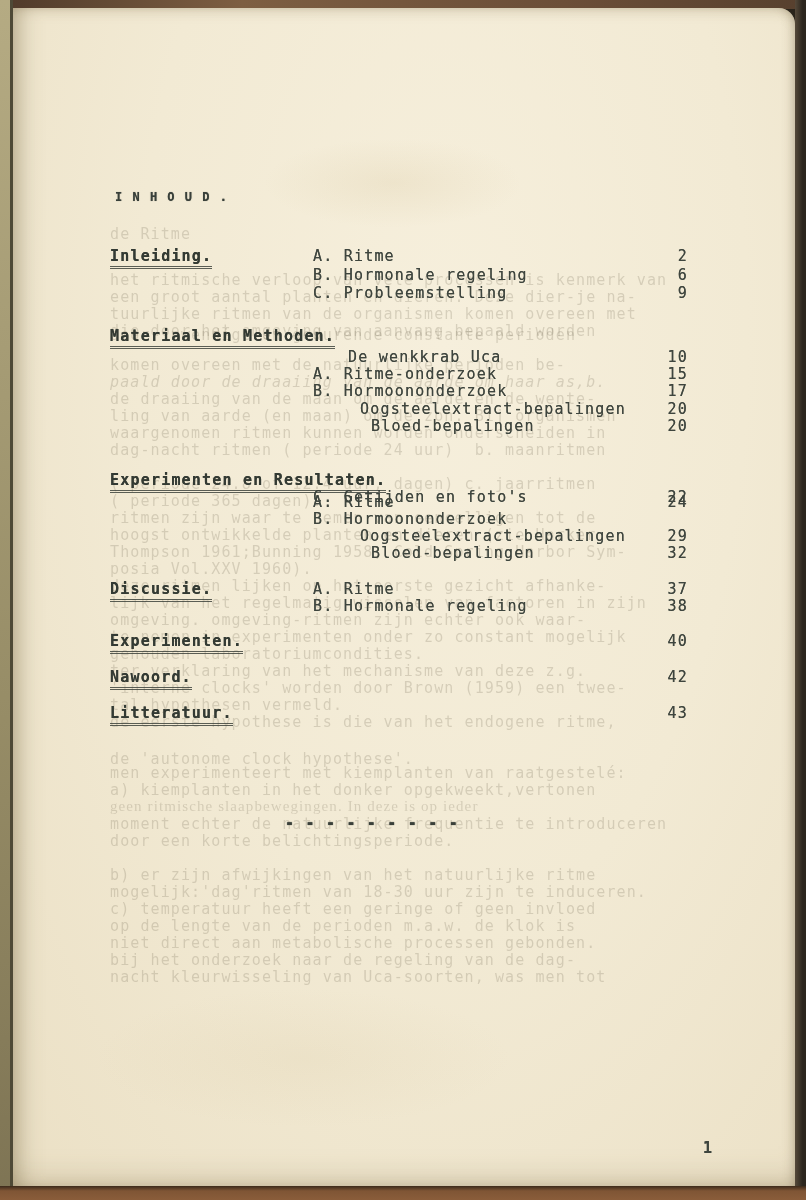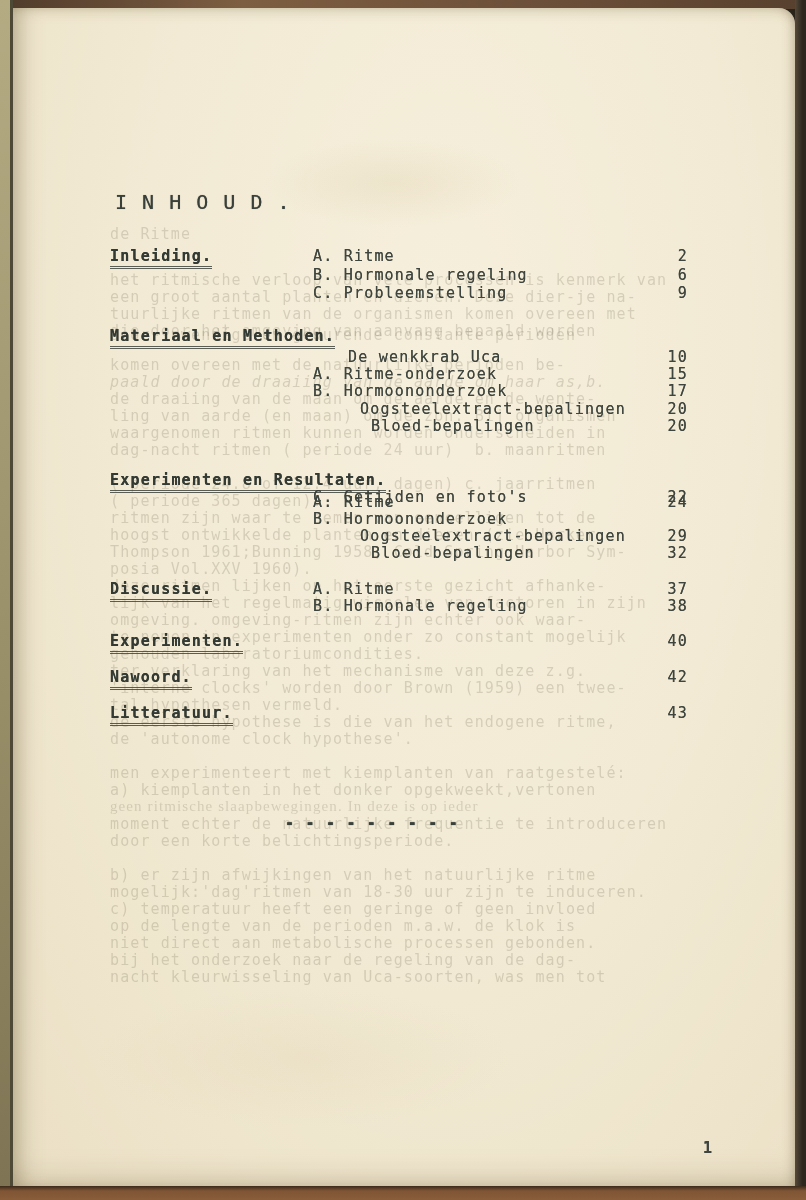--- a/index.html
+++ b/index.html
@@ -37,21 +37,21 @@
       inset -7px 0 12px -7px rgba(90,75,50,.4),
       inset 0 -24px 34px -24px rgba(120,100,60,.4),
       inset 0 10px 16px -12px rgba(120,100,60,.35);
   }
   .stain1{position:absolute;left:250px;top:130px;width:260px;height:90px;border-radius:50%;
     background:radial-gradient(ellipse,rgba(205,185,140,.18),rgba(205,185,140,0) 70%);}
   .stain2{position:absolute;left:80px;top:980px;width:420px;height:140px;border-radius:50%;
     background:radial-gradient(ellipse,rgba(210,192,150,.14),rgba(210,192,150,0) 70%);}
   .title{
     position:absolute;left:102px;top:182px;
-    font-size:20px;font-weight:normal;letter-spacing:1.5px;white-space:pre;
+    font-size:12px;font-weight:bold;letter-spacing:1.5px;white-space:pre;
     color:#39403a;text-shadow:0 0 .7px rgba(57,64,58,.85);
   }
   .toc-row{position:absolute;left:0;width:100%;height:17px;}
   .toc-heading{
     position:absolute;font-size:15px;font-weight:bold;letter-spacing:1.2px;white-space:pre;
     color:#333a33;text-shadow:0 0 .6px rgba(51,58,51,.85);
     border-bottom:3px double rgba(51,58,51,.8);padding-bottom:1px;
   }
   .toc-item{
     position:absolute;font-size:15px;letter-spacing:1.2px;white-space:pre;
@@ -108,21 +108,21 @@
       <div class="ghost-line" style="left: 97px; top: 552px;">posia Vol.XXV 1960).</div>
       <div class="ghost-line" style="left: 97px; top: 569px;">deze ritmen lijken op het eerste gezicht afhanke-</div>
       <div class="ghost-line" style="left: 97px; top: 586px;">lijk van het regelmatig wisselen van factoren in zijn</div>
       <div class="ghost-line" style="left: 97px; top: 603px; text-align: center;">omgeving. omgeving-ritmen zijn echter ook waar-</div>
       <div class="ghost-line" style="left: 97px; top: 620px;">te nemen in experimenten onder zo constant mogelijk</div>
       <div class="ghost-line" style="left: 97px; top: 637px;">gehouden laboratoriumcondities.</div>
       <div class="ghost-line" style="left: 97px; top: 654px;">ter verklaring van het mechanisme van deze z.g.</div>
       <div class="ghost-line" style="left: 97px; top: 671px;">'interne clocks' worden door Brown (1959) een twee-</div>
       <div class="ghost-line" style="left: 97px; top: 688px;">tal hypothesen vermeld.</div>
       <div class="ghost-line" style="left: 97px; top: 705px;">de eerste hypothese is die van het endogene ritme,</div>
-      <div class="ghost-line" style="left: 97px; top: 722px;">de 'autonome clock hypothese'.</div>
+      <div class="ghost-line" style="left: 97px; top: 742px;">de 'autonome clock hypothese'.</div>
       <div class="ghost-line" style="left: 97px; top: 756px;">men experimenteert met kiemplanten van raatgestelé:</div>
       <div class="ghost-line" style="left: 97px; top: 773px;">a) kiemplanten in het donker opgekweekt,vertonen</div>
       <div class="ghost-line" style="left: 97px; top: 790px; font-family: Liberation Serif, serif;">geen ritmische slaapbewegingen. In deze is op ieder</div>
       <div class="ghost-line" style="left: 97px; top: 807px;">moment echter de natuurlijke frequentie te introduceren</div>
       <div class="ghost-line" style="left: 97px; top: 824px;">door een korte belichtingsperiode.</div>
       <div class="ghost-line" style="left: 97px; top: 858px;">b) er zijn afwijkingen van het natuurlijke ritme</div>
       <div class="ghost-line" style="left: 97px; top: 875px;">mogelijk:'dag'ritmen van 18-30 uur zijn te induceren.</div>
       <div class="ghost-line" style="left: 97px; top: 892px;">c) temperatuur heeft een geringe of geen invloed</div>
       <div class="ghost-line" style="left: 97px; top: 909px;">op de lengte van de perioden m.a.w. de klok is</div>
       <div class="ghost-line" style="left: 97px; top: 926px;">niet direct aan metabolische processen gebonden.</div>

